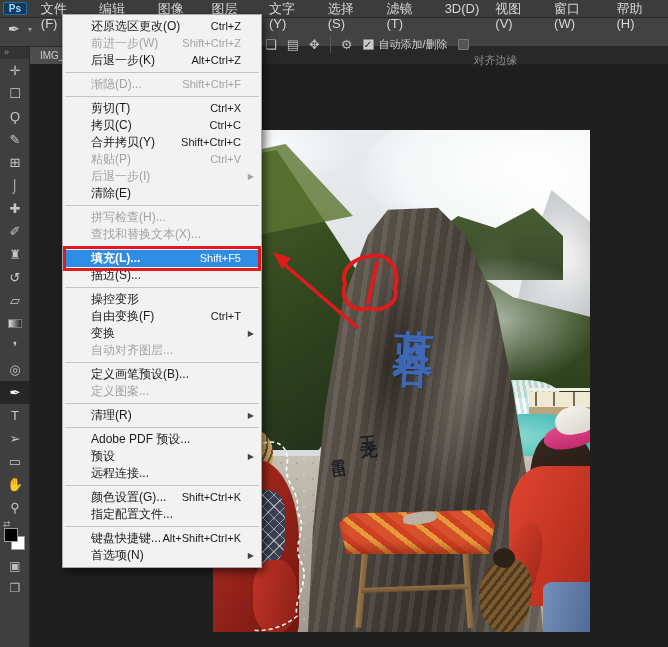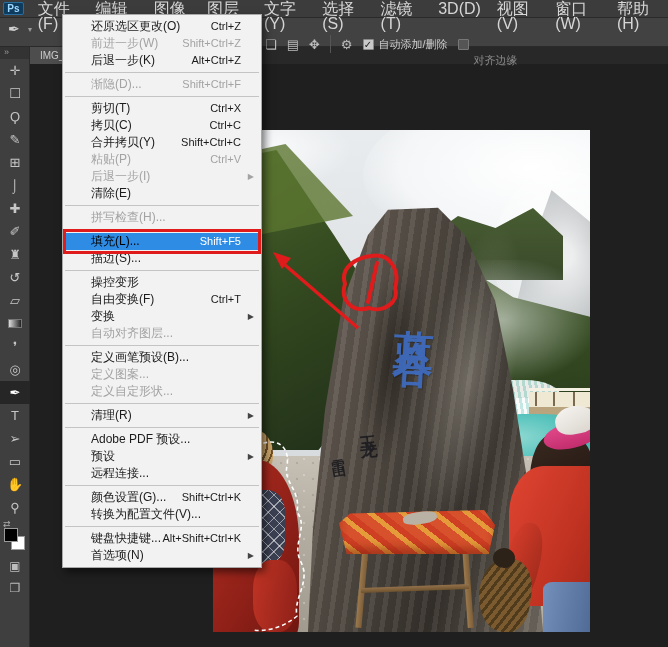--- a/index.html
+++ b/index.html
@@ -5,21 +5,21 @@
   * { margin:0; padding:0; box-sizing:border-box; }
   html,body { width:668px; height:647px; overflow:hidden; background:#1e1e1e;
     font-family:"Liberation Sans","DejaVu Sans",sans-serif; }
   #app { position:relative; width:668px; height:647px; background:#1e1e1e; }
 
   
   #menubar { position:absolute; left:0; top:0; width:668px; height:18px;
     background:#3c3c3c; display:flex; align-items:center; z-index:200; border-bottom:1px solid #2a2a2a; }
   #ps-logo { width:24px; height:13px; margin:0 6px 0 3px; background:#0d3c5f; border:1px solid #2a6e9e;
     border-radius:2px; color:#9fd9ff; font-weight:bold; font-size:10px; line-height:11px; text-align:center; }
-  .mb-item { color:#d6d6d6; font-size:16px; padding:0 8px; height:15px; line-height:15px; cursor:default; }
+  .mb-item { color:#d6d6d6; font-size:13px; padding:0 8px; height:15px; line-height:15px; cursor:default; }
 
   
   #optionsbar { position:absolute; left:0; top:16px; width:668px; height:31px;
     background:#424242; border-bottom:1px solid #2a2a2a; z-index:150; }
   .ob-penpreset { position:absolute; left:8px; top:5px; color:#cfcfcf; font-size:14px; }
   .ob-caret { position:absolute; left:28px; top:9px; color:#9a9a9a; font-size:8px; }
   .ob-group { position:absolute; left:265px; top:4px; display:flex; align-items:center; gap:10px;
     color:#bdbdbd; font-size:13px; }
   .ob-sep { width:1px; height:18px; background:#2e2e2e; border-right:1px solid #555; }
   .ob-check { display:flex; align-items:center; gap:5px; }
@@ -162,21 +162,21 @@
   
   #editmenu { position:absolute; left:62px; top:14px; width:200px; background:#f2f2f2;
     border:1px solid #a9a9a9; box-shadow:3px 4px 8px rgba(0,0,0,.55); padding:3px 0; z-index:300; }
   .mrow { position:relative; height:17px; line-height:17px; padding:0 20px 0 28px; display:flex;
     font-size:12px; color:#1b1b1b; cursor:default; }
   .mrow .ml { white-space:nowrap; }
   .mrow .ms { margin-left:auto; font-size:11px; color:#1b1b1b; }
   .mrow .ma { position:absolute; right:7px; top:0; font-size:8px; color:#444; }
   .mrow.disabled, .mrow.disabled .ms, .mrow.disabled .ma { color:#a3a3a3; }
   .mrow.hl { background:var(--accent-blue); }
-  .mrow.hl .ml { color:#000000; font-weight:normal; }
+  .mrow.hl .ml { color:#ffffff; font-weight:bold; }
   .mrow.hl .ms { color:#ffffff; }
   .mrow.sep { height:7px; padding:0; }
   .mrow.sep::after { content:""; position:absolute; left:2px; right:2px; top:3px; height:1px; background:#c4c4c4; }
   .mrow.annotated::before { content:""; position:absolute; left:0px; right:0px; top:-4px; bottom:-4px;
     border:3px solid var(--annotation-red); z-index:5; pointer-events:none; }
 </style>
 </head>
 <body>
 
 <div id="app">
@@ -468,20 +468,25 @@
         
         
       </div>
 
       <div class="mrow disabled">
         <span class="ml">拼写检查(H)...</span>
         <span class="ms"></span>
         <span class="ma"></span>
       </div>
 
+      <div class="mrow disabled">
+        <span class="ml">查找和替换文本(X)...</span>
+        <span class="ms"></span>
+        <span class="ma"></span>
+      </div>
 
       <div class="mrow sep">
         
         
         
       </div>
 
       <div class="mrow hl annotated">
         <span class="ml">填充(L)...</span>
         <span class="ms">Shift+F5</span>
@@ -537,25 +542,20 @@
         <span class="ms"></span>
         <span class="ma"></span>
       </div>
 
       <div class="mrow disabled">
         <span class="ml">定义图案...</span>
         <span class="ms"></span>
         <span class="ma"></span>
       </div>
 
-      <div class="mrow disabled">
-        <span class="ml">定义自定形状...</span>
-        <span class="ms"></span>
-        <span class="ma"></span>
-      </div>
 
       <div class="mrow sep">
         
         
         
       </div>
 
       <div class="mrow has-sub">
         <span class="ml">清理(R)</span>
         <span class="ms"></span>
@@ -591,26 +591,26 @@
         
         
       </div>
 
       <div class="mrow">
         <span class="ml">颜色设置(G)...</span>
         <span class="ms">Shift+Ctrl+K</span>
         <span class="ma"></span>
       </div>
 
-
-      <div class="mrow">
-        <span class="ml">转换为配置文件(V)...</span>
-        <span class="ms"></span>
-        <span class="ma"></span>
-      </div>
+      <div class="mrow">
+        <span class="ml">指定配置文件...</span>
+        <span class="ms"></span>
+        <span class="ma"></span>
+      </div>
+
 
       <div class="mrow sep">
         
         
         
       </div>
 
       <div class="mrow">
         <span class="ml">键盘快捷键...</span>
         <span class="ms">Alt+Shift+Ctrl+K</span>

